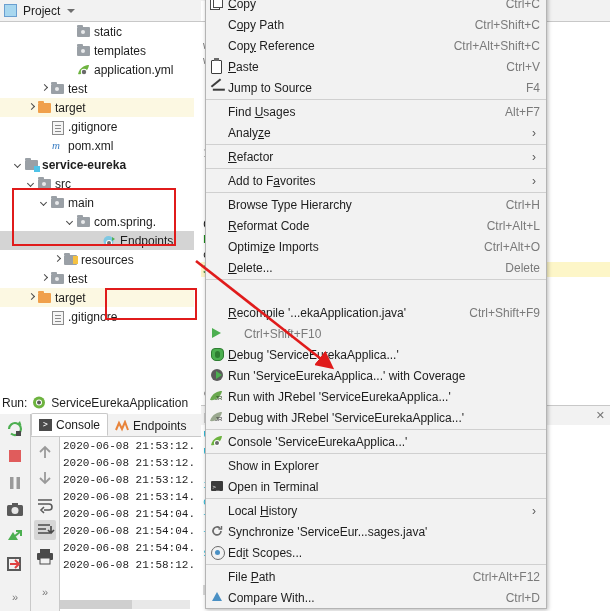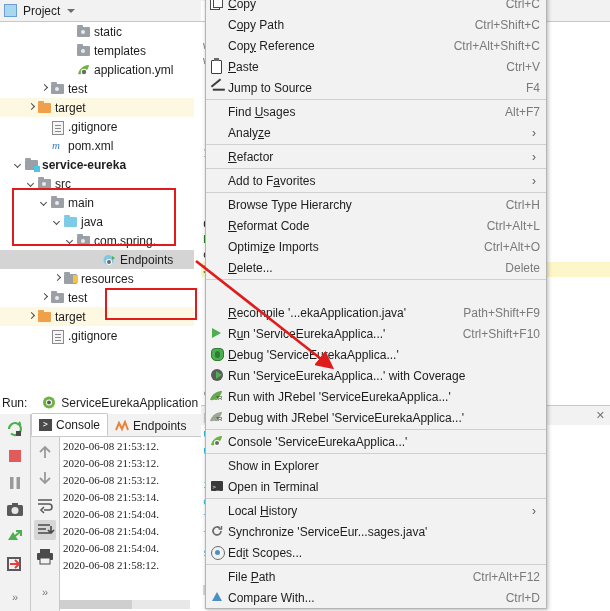--- a/index.html
+++ b/index.html
@@ -34,33 +34,33 @@
   .fold .bl{position:absolute;right:-2px;bottom:-2px;width:6px;height:6px;background:#4fc3e8;}
   .fold .rs{position:absolute;right:-1px;top:1px;width:5px;height:8px;background:#f5c242;}
   .file{position:absolute;left:2px;top:1px;width:10px;height:12px;background:#f5f5f5;border:1px solid #8a8a8a;}
   .file .ln{position:absolute;left:2px;width:6px;height:1px;background:#8a8a8a;}
   .lbl{font-size:12px;color:#1d1d1d;}
   .lbl.b{font-weight:bold;}
   .springleaf{position:absolute;left:1px;top:1px;width:13px;height:12px;}
   
   #run-panel{position:absolute;left:0;top:393px;width:201px;height:218px;background:#ffffff;}
   #run-title{height:19px;display:flex;align-items:center;font-size:12px;background:#ffffff;padding-left:2px;white-space:nowrap;overflow:hidden;}
-  #run-title .rt-k{color:#1d1d1d;margin-right:15px;text-align:right;}
+  #run-title .rt-k{color:#1d1d1d;margin-right:5px;text-align:right;}
   #run-tabs{position:absolute;left:31px;top:21px;right:0;height:22px;background:#f2f2f2;border-bottom:1px solid #c9c9c9;display:flex;align-items:flex-end;}
   .rtab{height:21px;display:flex;align-items:center;padding:0 7px;font-size:12px;white-space:nowrap;}
   .rtab.active{background:#ffffff;border:1px solid #c9c9c9;border-bottom:1px solid #ffffff;border-radius:2px 2px 0 0;}
   #left-toolbar{position:absolute;left:0;top:21px;width:30px;bottom:0;background:#f2f2f2;border-right:1px solid #c9c9c9;
                 display:flex;flex-direction:column;align-items:center;padding-top:4px;}
   .tbtn{width:22px;height:22px;margin-bottom:5px;position:relative;}
   #console-toolbar{position:absolute;left:31px;top:44px;width:28px;bottom:0;background:#f2f2f2;border-right:1px solid #c9c9c9;
                 display:flex;flex-direction:column;align-items:center;padding-top:5px;}
   .cbtn{width:22px;height:20px;margin-bottom:6px;position:relative;}
   .cbtn.on{background:#d6d6d6;border-radius:2px;}
   #console-out{position:absolute;left:60px;top:44px;right:0;bottom:0;background:#ffffff;overflow:hidden;padding-top:1px;}
-  .logline{font-family:Liberation Serif, serif;font-size:11px;color:#1d1d1d;white-space:nowrap;line-height:17px;padding-left:3px;letter-spacing:0px;}
+  .logline{font-family:Liberation Mono, monospace;font-size:11px;color:#1d1d1d;white-space:nowrap;line-height:17px;padding-left:3px;letter-spacing:0px;}
   #hscroll{position:absolute;left:60px;bottom:2px;height:9px;width:130px;background:#e8e8e8;}
   #hscroll i{position:absolute;left:0;top:0;height:9px;width:72px;background:#cfcfcf;}
   
   #editor{position:absolute;left:201px;top:0;right:0;bottom:0;background:#ffffff;overflow:hidden;}
   #ed-tabbar{height:21px;background:#f2f2f2;border-bottom:1px solid #c8c8c8;display:flex;align-items:center;}
   .edtab{display:flex;align-items:center;height:20px;padding:0 6px;background:#ffffff;border-right:1px solid #c8c8c8;font-size:12px;white-space:nowrap;}
   .cbadge{width:12px;height:12px;border-radius:50%;background:#9bd9ef;color:#235a6e;font-size:8px;display:flex;align-items:center;justify-content:center;margin-right:4px;font-weight:bold;}
   .code{font-family:"DejaVu Sans Mono",monospace;font-size:11px;white-space:nowrap;line-height:15px;}
   .c-gray{color:#7f7f7f;}
   .c-green{color:#2c7a2c;font-weight:bold;}
@@ -249,28 +249,20 @@
         <span style="display: inline-block; flex: 0 0 auto; width: 39px;"></span>
         <span class="arrow down"></span>
         <span class="ico">
           <span class="fold">
             <span class="dot"></span>
           </span>
         </span>
         <span class="lbl">main</span>
       </div>
       <div class="row">
-        <span style="display: inline-block; flex: 0 0 auto; width: 52px;"></span>
-        <span class="arrow down"></span>
-        <span class="ico">
-          <span class="fold src"></span>
-        </span>
-        <span class="lbl">java</span>
-      </div>
-      <div class="row">
         <span style="display: inline-block; flex: 0 0 auto; width: 65px;"></span>
         <span class="arrow down"></span>
         <span class="ico">
           <span class="fold">
             <span class="dot"></span>
           </span>
         </span>
         <span class="lbl">com.spring.</span>
       </div>
       <div class="row sel">
@@ -519,27 +511,26 @@
       <span class="mtxt"><u>D</u>elete...</span>
       <span class="mkey">Delete</span>
     </div>
     <div class="msep"></div>
     <div class="mi">
       <span class="mico"></span>
     </div>
     <div class="mi">
       <span class="mico"></span>
       <span class="mtxt"><u>R</u>ecompile '...ekaApplication.java'</span>
-      <span class="mkey">Path+Shift+F9</span>
+      <span class="mkey">Ctrl+Shift+F9</span>
     </div>
     <div class="mi">
       <span class="mico">
         <span class="i-play"></span>
       </span>
-      <span class="mtxt">R<u>u</u>n 'ServiceEurekaApplica...'</span>
       <span class="mkey">Ctrl+Shift+F10</span>
     </div>
     <div class="mi">
       <span class="mico">
         <span class="i-bug"></span>
       </span>
       <span class="mtxt"><u>D</u>ebug 'ServiceEurekaApplica...'</span>
     </div>
     <div class="mi">
       <span class="mico">

